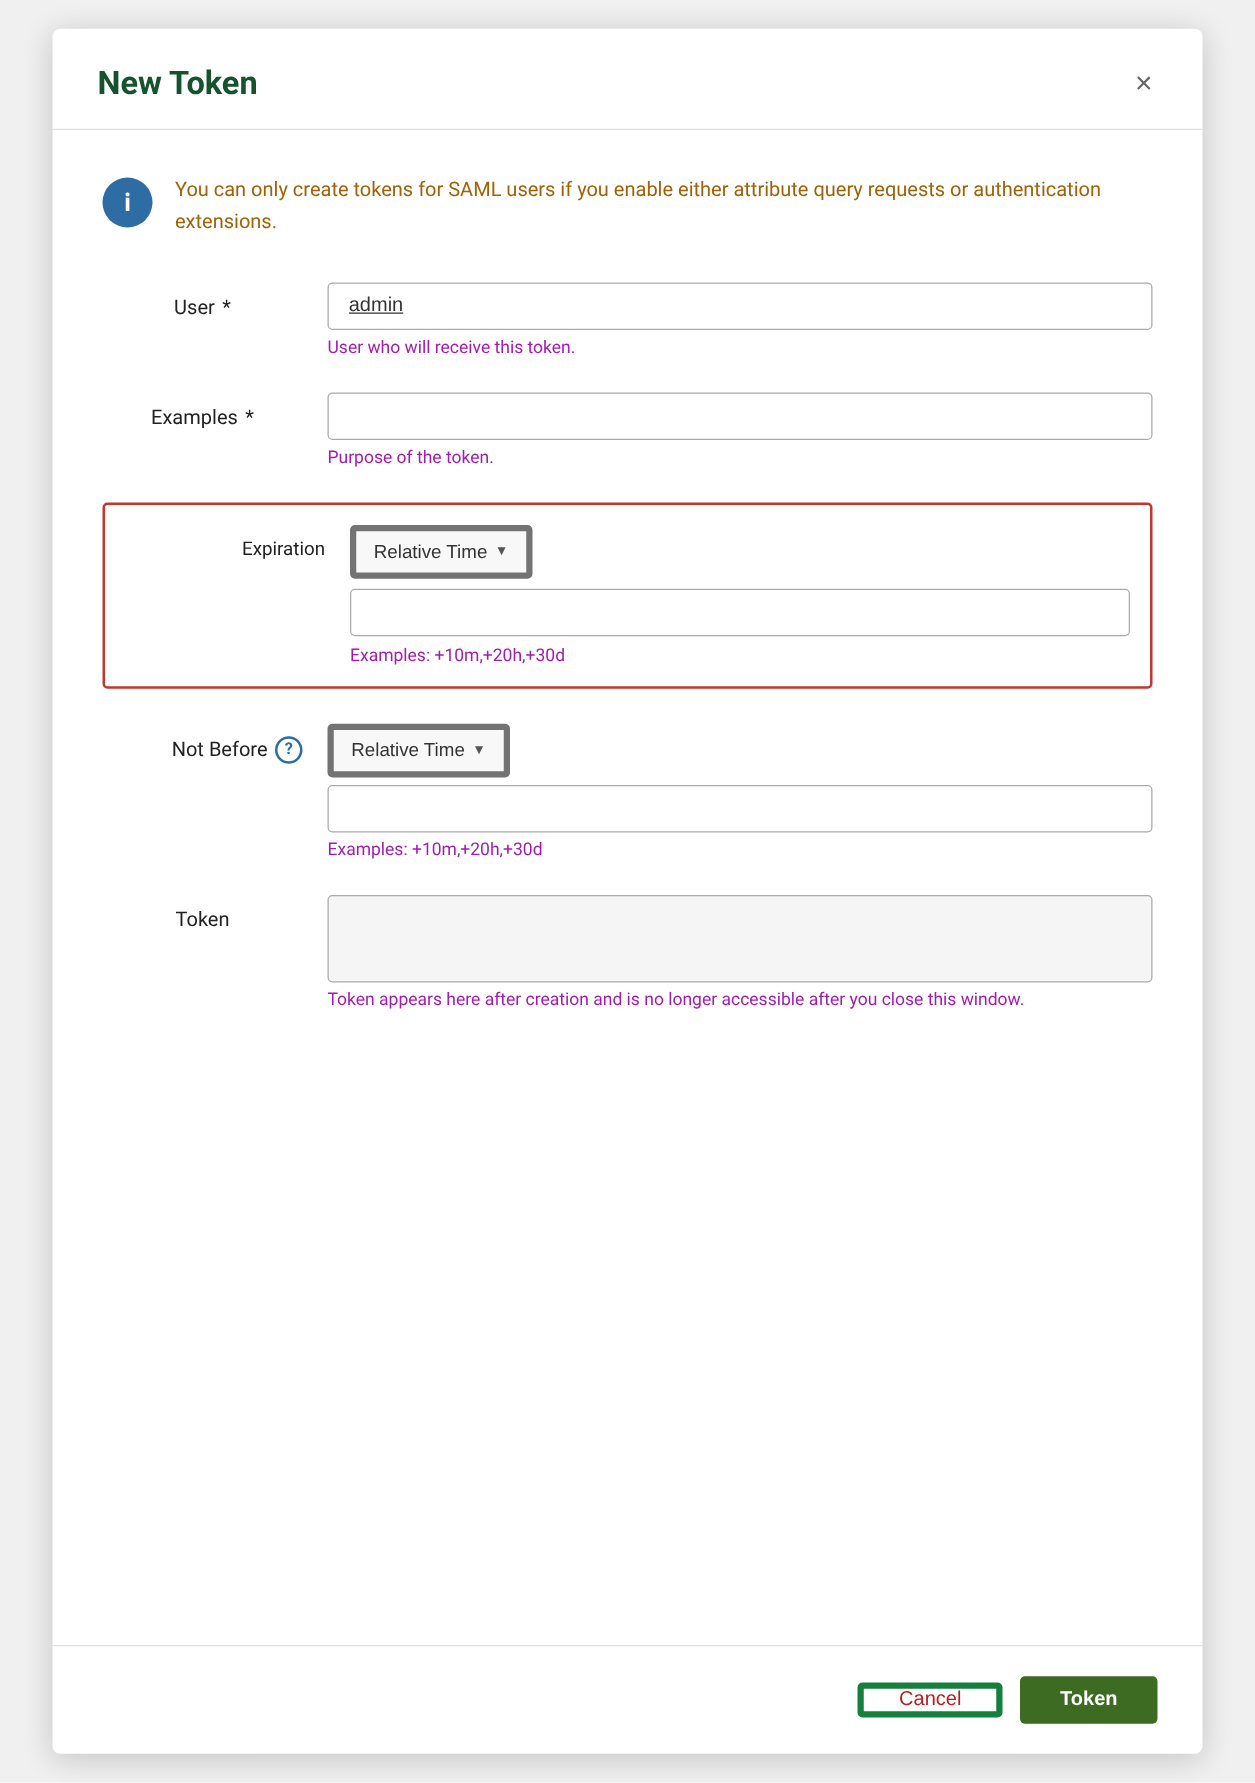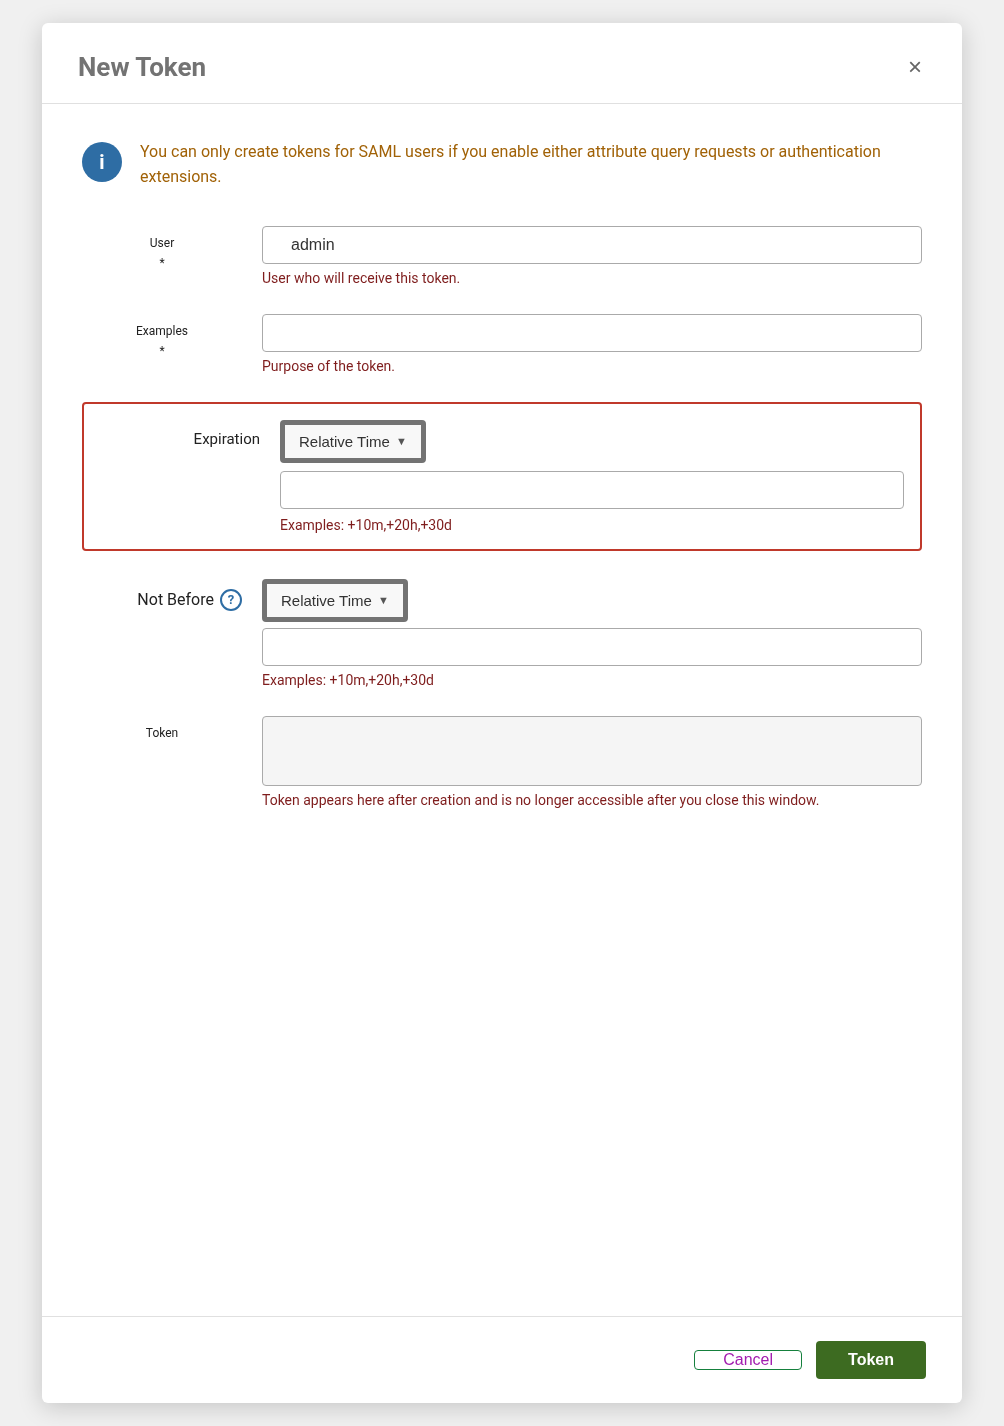--- a/index.html
+++ b/index.html
@@ -32,21 +32,21 @@
       display: flex;
       justify-content: space-between;
       align-items: center;
       padding: 28px 36px 20px 36px;
       border-bottom: 1px solid #e0e0e0;
     }
 
     .modal-title {
       font-size: 26px;
       font-weight: 700;
-      color: #737373;
+      color: #14532d;
     }
 
     .close-btn {
       background: none;
       border: none;
       cursor: pointer;
       font-size: 24px;
       color: #666;
       line-height: 1;
       padding: 4px;
@@ -89,55 +89,55 @@
       display: flex;
       align-items: flex-start;
       margin-bottom: 28px;
       gap: 20px;
     }
 
     .form-label {
       width: 160px;
       min-width: 160px;
       text-align: right;
-      font-size: 12px;
+      font-size: 16px;
       color: #222;
       padding-top: 10px;
       display: flex;
       align-items: center;
-      justify-content: space-between;
+      justify-content: center;
       gap: 6px;
-      flex-direction: column;
     }
 
     .form-label .required {
       color: #222;
     }
 
     .form-field {
       flex: 1;
       display: flex;
       flex-direction: column;
       gap: 6px;
     }
 
     .form-input {
       width: 100%;
-      padding: 9px 28px;
+      padding: 9px 16px;
       border: 1px solid #aaa;
       border-radius: 4px;
       font-size: 16px;
       color: #333;
       background: #fff;
       outline: none;
+      text-decoration: underline;
     }
 
     .form-hint {
       font-size: 14px;
-      color: #7f1d1d;
+      color: #a21caf;
     }
 
     .expiration-box {
       border: 2px solid #c0392b;
       border-radius: 4px;
       padding: 16px 16px 16px 16px;
       display: flex;
       align-items: flex-start;
       gap: 20px;
       margin-bottom: 28px;
@@ -230,25 +230,25 @@
       border-top: 1px solid #e0e0e0;
       padding: 24px 36px;
       display: flex;
       justify-content: flex-end;
       gap: 14px;
       align-items: center;
     }
 
     .btn-cancel {
       padding: 0 28px;
-      border: 1px solid #15803d;
+      border: 5px solid #15803d;
       border-radius: 4px;
       background: #fff;
       font-size: 16px;
-      color: #a21caf;
+      color: #b91c1c;
       cursor: pointer;
     }
 
     .btn-create {
       padding: 10px 32px;
       border: none;
       border-radius: 4px;
       background: #3d6b21;
       font-size: 16px;
       font-weight: 600;

